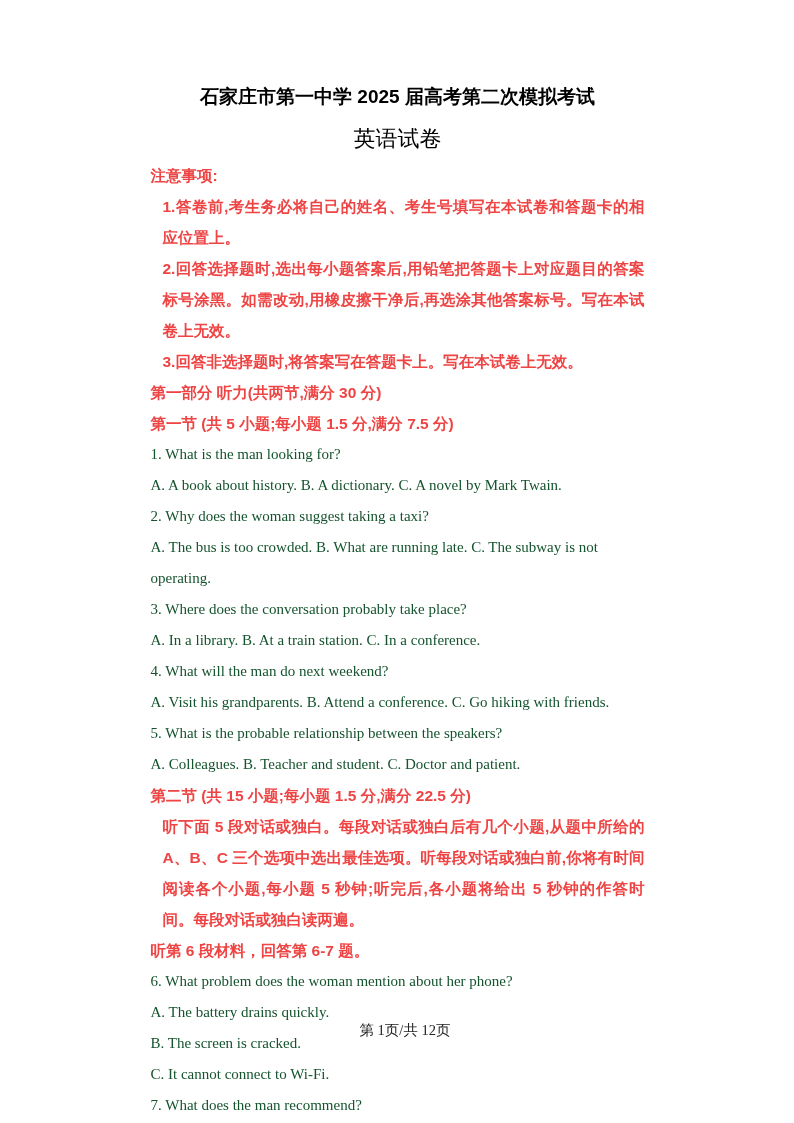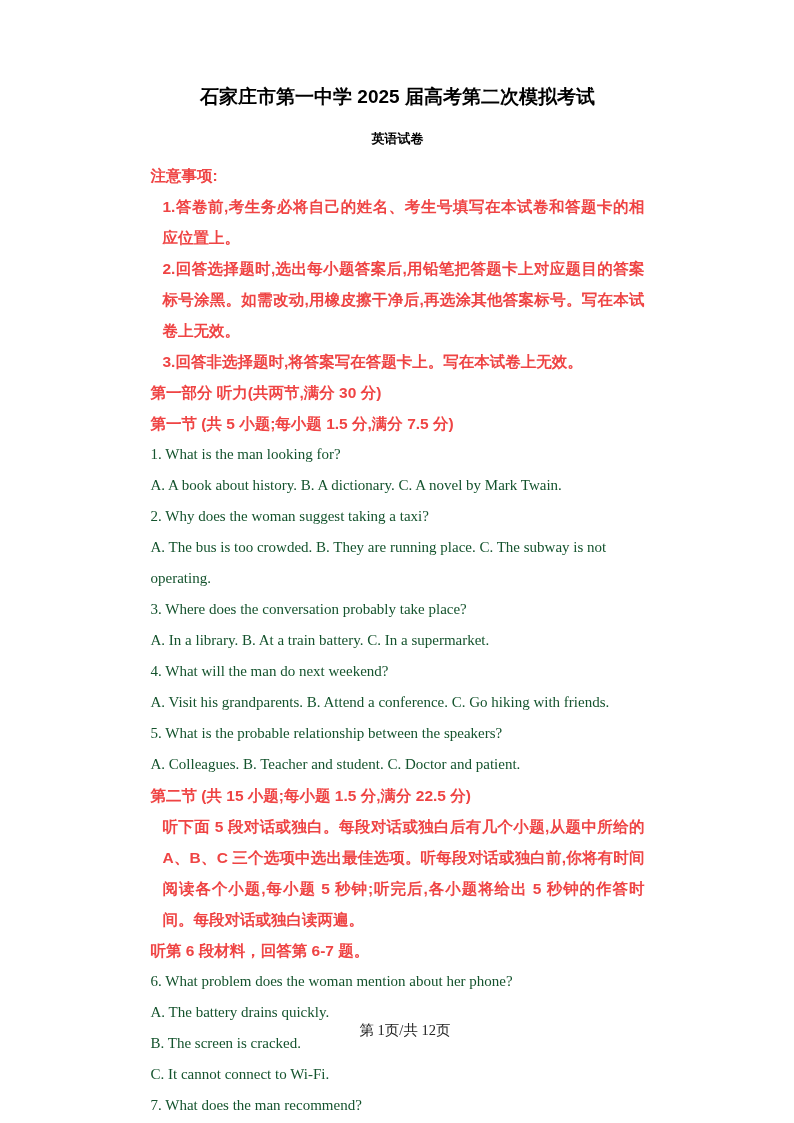--- a/index.html
+++ b/index.html
@@ -24,22 +24,22 @@
     font-family: "Liberation Sans", sans-serif;
     font-weight: 700;
     font-size: 19px;
     line-height: 26px;
     color: #000;
   }
   .subtitle {
     margin: 16px 0 0 0;
     text-align: center;
     font-family: "Liberation Sans", sans-serif;
-    font-weight: 700;
-    font-size: 13px;
+    font-weight: 400;
+    font-size: 22px;
     line-height: 26px;
     color: #000;
   }
   .flow { margin-top: 8px; }
   .line { line-height: 31px; }
   .cn {
     font-family: "Liberation Sans", sans-serif;
     font-weight: 700;
     font-size: 15.5px;
     color: #ef4444;
@@ -78,24 +78,24 @@
     <div class="line cn just">2.回答选择题时,选出每小题答案后,用铅笔把答题卡上对应题目的答案标号涂黑。如需改动,用橡皮擦干净后,再选涂其他答案标号。写在本试卷上无效。</div>
     <div class="line cn just">3.回答非选择题时,将答案写在答题卡上。写在本试卷上无效。</div>
 
     <div class="line cn">第一部分 听力(共两节,满分 30 分)</div>
     <div class="line cn">第一节 (共 5 小题;每小题 1.5 分,满分 7.5 分)</div>
 
     <div class="line en">1. What is the man looking for?</div>
     <div class="line en">A. A book about history. B. A dictionary. C. A novel by Mark Twain.</div>
 
     <div class="line en">2. Why does the woman suggest taking a taxi?</div>
-    <div class="line en">A. The bus is too crowded. B. They are running place. C. The subway is not operating.</div>
+    <div class="line en">A. The bus is too crowded. B. What are running late. C. The subway is not operating.</div>
 
     <div class="line en">3. Where does the conversation probably take place?</div>
-    <div class="line en">A. In a library. B. At a train battery. C. In a supermarket.</div>
+    <div class="line en">A. In a library. B. At a train station. C. In a conference.</div>
 
     <div class="line en">4. What will the man do next weekend?</div>
     <div class="line en">A. Visit his grandparents. B. Attend a conference. C. Go hiking with friends.</div>
 
     <div class="line en">5. What is the probable relationship between the speakers?</div>
     <div class="line en">A. Colleagues. B. Teacher and student. C. Doctor and patient.</div>
 
     <div class="line cn">第二节 (共 15 小题;每小题 1.5 分,满分 22.5 分)</div>
     <div class="line cn just">听下面 5 段对话或独白。每段对话或独白后有几个小题,从题中所给的 A、B、C 三个选项中选出最佳选项。听每段对话或独白前,你将有时间阅读各个小题,每小题 5 秒钟;听完后,各小题将给出 5 秒钟的作答时间。每段对话或独白读两遍。</div>
 

